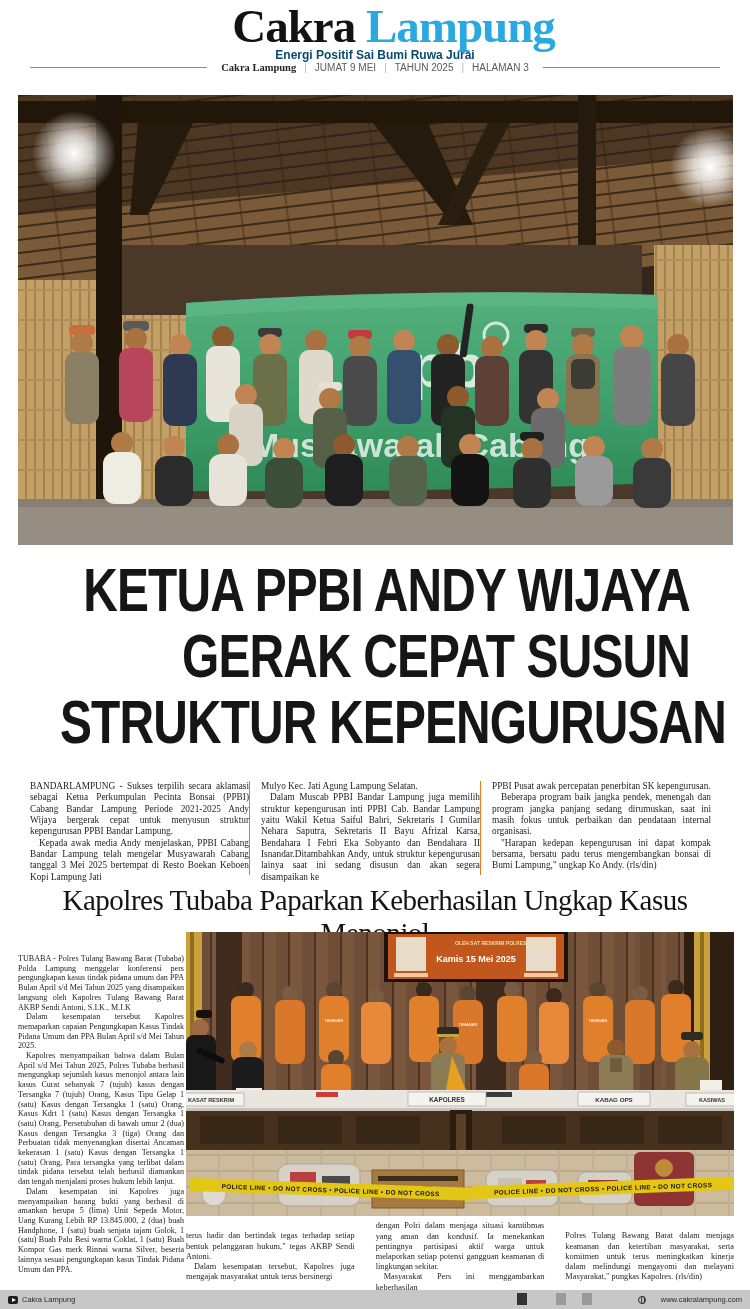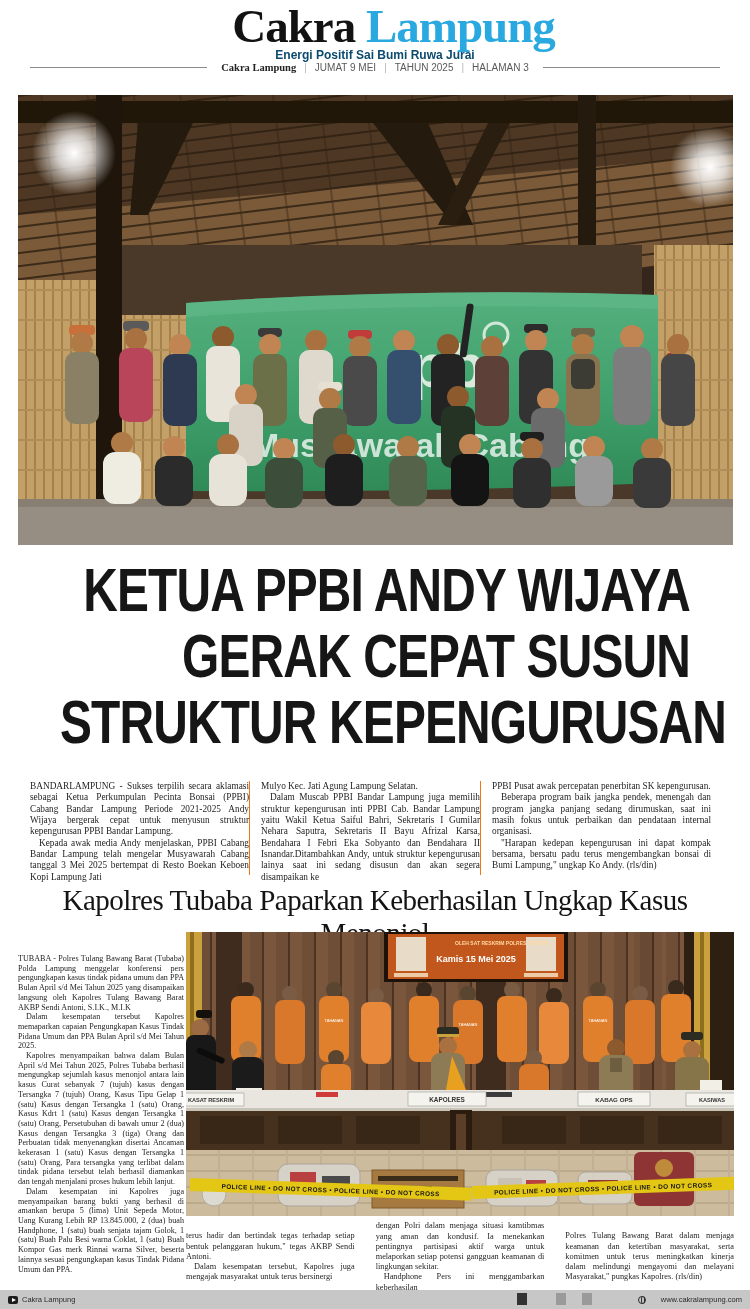--- a/index.html
+++ b/index.html
@@ -504,21 +504,21 @@
   </svg>
   </div>
 
   <div class="a2bottom">
     <div class="a2bcol">
       <p>terus hadir dan bertindak tegas terhadap setiap bentuk pelanggaran hukum," tegas AKBP Sendi Antoni.</p>
       <p class="ind">Dalam kesempatan tersebut, Kapolres juga mengajak masyarakat untuk terus bersinergi</p>
     </div>
     <div class="a2bcol">
       <p>dengan Polri dalam menjaga situasi kamtibmas yang aman dan kondusif. Ia menekankan pentingnya partisipasi aktif warga untuk melaporkan setiap potensi gangguan keamanan di lingkungan sekitar.</p>
-      <p class="ind">Handphone Pers ini menggambarkan keberhasilan</p>
+      <p class="ind">Masyarakat Pers ini menggambarkan keberhasilan</p>
     </div>
     <div class="a2bcol">
       <p>Polres Tulang Bawang Barat dalam menjaga keamanan dan ketertiban masyarakat, serta komitmen untuk terus meningkatkan kinerja dalam melindungi mengayomi dan melayani Masyarakat," pungkas Kapolres. (rls/din)</p>
     </div>
   </div>
 
   <div class="footer">
     <div class="foot-left">
       <span class="play-ico"></span>
       <span>Cakra Lampung</span>

